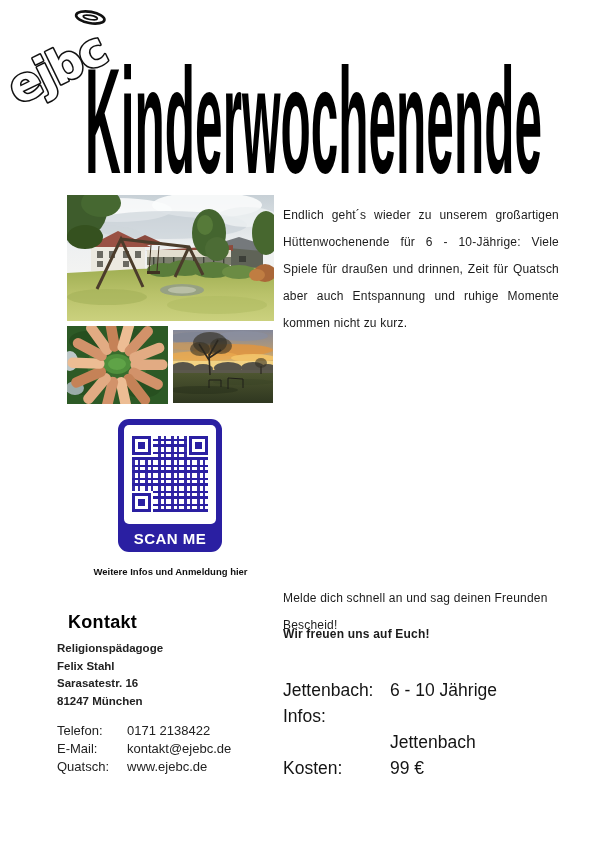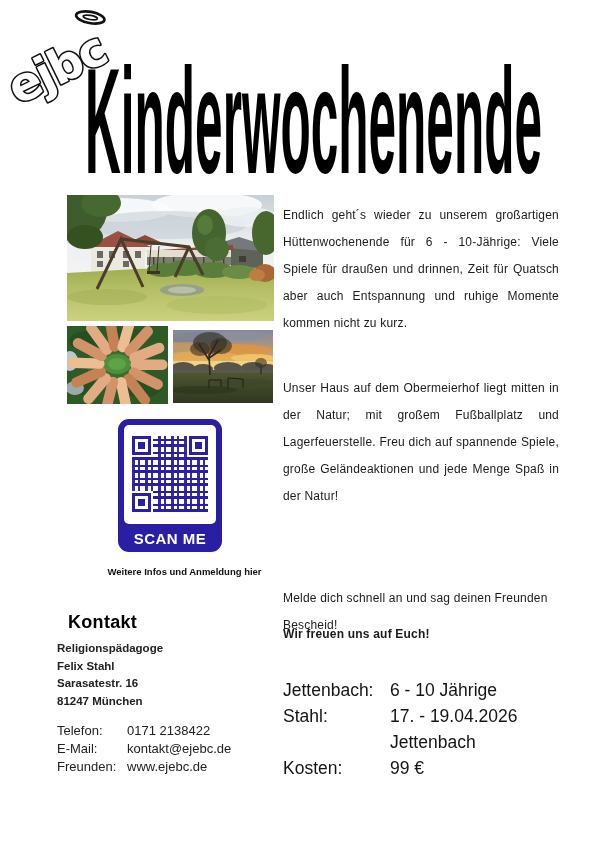--- a/index.html
+++ b/index.html
@@ -36,21 +36,21 @@
       repeating-linear-gradient(90deg, rgba(42,31,162,.95) 0 3px, transparent 3px 6px,
                                 rgba(42,31,162,.95) 6px 8px, transparent 8px 13px),
       repeating-linear-gradient(0deg, #2a1fa2 0 3px, #fff 3px 6px, #2a1fa2 6px 8px, #fff 8px 13px);
   }
   .finder { position:absolute; width:19px; height:19px; border:3px solid #2a1fa2;
             background:#fff; box-sizing:border-box; box-shadow:0 0 0 2px #fff; }
   .finder::after { content:""; position:absolute; left:3px; top:3px; width:7px; height:7px; background:#2a1fa2; }
   .f-tl { left:0; top:0; } .f-tr { right:0; top:0; } .f-bl { left:0; bottom:0; }
   .qr-label { position:absolute; left:0; right:0; bottom:5px; text-align:center;
               color:#fff; font-weight:bold; font-size:15px; letter-spacing:.5px; }
-  .qr-caption { position:absolute; left:77px; top:566px; width:215px; text-align:center;
+  .qr-caption { position:absolute; left:63px; top:566px; width:215px; text-align:center;
                 font-size:9.5px; font-weight:bold; color:#111; }
 
   
   .kontakt-heading { position:absolute; left:68px; top:612px; font-size:18px; font-weight:bold; letter-spacing:.3px; color:#000; }
   .address { position:absolute; left:57px; top:640px; font-size:11.5px; line-height:17.5px; color:#222;font-weight:bold; }
   .contact-rows { position:absolute; left:57px; top:722px; font-size:13px; line-height:18px; color:#222; }
   .contact-row { display:flex; }
   .contact-label { width:70px; }
 
   
@@ -257,38 +257,36 @@
   <div class="contact-rows">
     <div class="contact-row">
       <span class="contact-label">Telefon:</span>
       <span class="contact-value">0171 2138422</span>
     </div>
     <div class="contact-row">
       <span class="contact-label">E-Mail:</span>
       <span class="contact-value">kontakt@ejebc.de</span>
     </div>
     <div class="contact-row">
-      <span class="contact-label">Freunden:</span>
+      <span class="contact-label">Quatsch:</span>
       <span class="contact-value">www.ejebc.de</span>
     </div>
   </div>
 
   <div class="para just p1">Endlich geht´s wieder zu unserem großartigen Hüttenwochenende für 6 - 10-Jährige: Viele Spiele für draußen und drinnen, Zeit für Quatsch aber auch Entspannung und ruhige Momente kommen nicht zu kurz.</div>
-  <div class="para just p2">Unser Haus auf dem Obermeierhof liegt mitten in der Natur; mit großem Fußballplatz und Lagerfeuerstelle. Freu dich auf spannende Spiele, große Geländeaktionen und jede Menge Spaß in der Natur!</div>
   <div class="para p3">Melde dich schnell an und sag deinen Freunden Bescheid!</div>
   <div class="para closing">Wir freuen uns auf Euch!</div>
 
   <div class="details">
     <div class="detail-row">
       <span class="detail-label">Jettenbach:</span>
       <span class="detail-value">6 - 10 Jährige</span>
     </div>
     <div class="detail-row">
-      <span class="detail-label">Stahl:</span>
-      <span class="detail-value">17. - 19.04.2026</span>
+      <span class="detail-label">Infos:</span>
     </div>
     <div class="detail-row">
       <span class="detail-label"></span>
       <span class="detail-value">Jettenbach</span>
     </div>
     <div class="detail-row">
       <span class="detail-label">Kosten:</span>
       <span class="detail-value">99 €</span>
     </div>
   </div>

